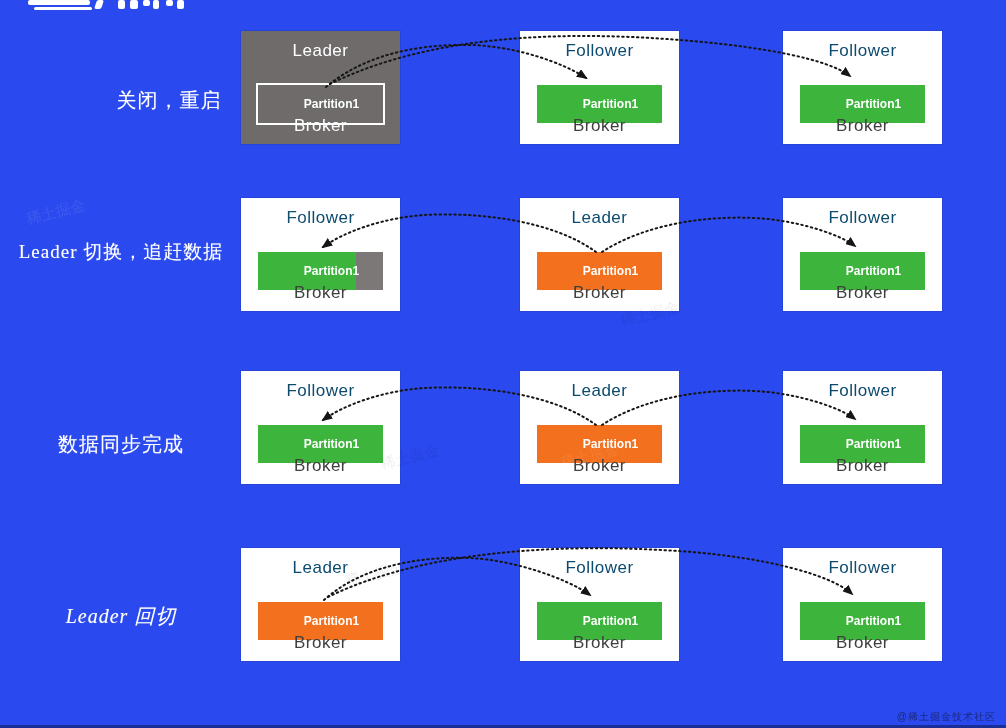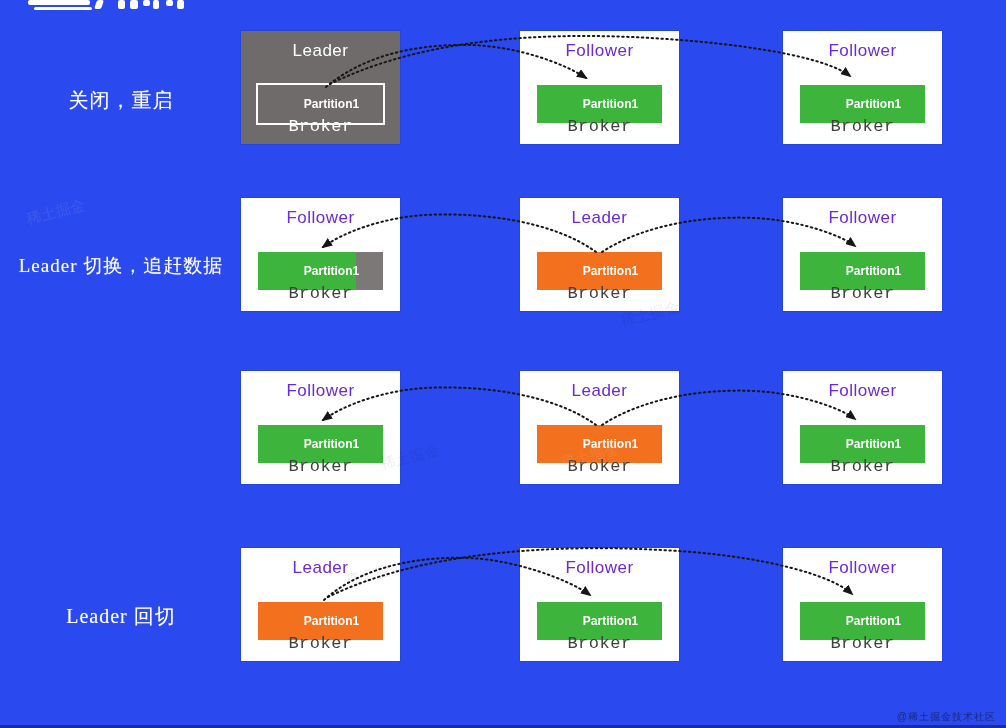--- a/index.html
+++ b/index.html
@@ -25,27 +25,27 @@
   
   .broker-box{
     position:absolute;width:159px;height:113px;
     background:#ffffff;
     box-shadow:0 0 0 1px rgba(0,0,0,.08);
   }
   .broker-box.gray{background:#6f6b6b;}
   .broker-box .role{
     position:absolute;top:10px;left:0;right:0;
     text-align:center;font-size:17px;font-weight:300;
-    color:#6d28d9;letter-spacing:.5px;
+    color:#0c4a6e;letter-spacing:.5px;
   }
   .broker-box.gray .role{color:#ffffff;}
   .broker-box .broker{
     position:absolute;bottom:8px;left:0;right:0;
     text-align:center;font-size:17px;font-weight:300;
-    color:#3f3f3f;letter-spacing:.5px;font-family:Liberation Mono, monospace;
+    color:#3f3f3f;letter-spacing:.5px;
   }
   .broker-box.gray .broker{color:#ffffff;}
   .partition{
     position:absolute;left:17px;right:17px;top:54px;height:38px;
     display:flex;align-items:center;justify-content:center;
     font-size:12px;font-weight:bold;color:#ffffff;
   }
   .partition.green{background:#3db53d;}
   .partition.orange{background:#f3701e;}
   .partition.gray-bordered{background:#6f6b6b;border:2px solid #ffffff;left:15px;right:15px;top:52px;}
@@ -86,23 +86,24 @@
       <rect x="97" y="0" width="7" height="9" rx="2" transform="skewX(-18)"></rect>
       <rect x="118" y="0" width="7" height="9" rx="2"></rect>
       <rect x="130" y="0" width="8" height="9" rx="2"></rect>
       <rect x="143" y="0" width="7" height="6" rx="2"></rect>
       <rect x="153" y="0" width="6" height="9" rx="2"></rect>
       <rect x="166" y="0" width="7" height="6" rx="2"></rect>
       <rect x="177" y="0" width="7" height="9" rx="2"></rect>
     </g>
   </svg>
 
-  <div class="row-label" style="top:87px;">关闭，重启</div>
-  <div class="row-label small" style="top:253px;">Leader 切换，追赶数据</div>
-  <div class="row-label" style="top:603px;">Leader 回切</div>
+  <div class="row-label" style="top:87px;padding-left:48px;">关闭，重启</div>
+  <div class="row-label small" style="top:239px;">Leader 切换，追赶数据</div>
+  <div class="row-label" style="top:431px;">数据同步完成</div>
+  <div class="row-label" style="top:603px;font-style:italic;">Leader 回切</div>
 
   <div class="broker-box gray" style="left:241px;top:31px;">
     <div class="role">Leader</div>
     <div class="partition gray-bordered">
         <span>Partition1</span>
       </div>
     <div class="broker">Broker</div>
   </div>
   <div class="broker-box" style="left:520px;top:31px;">
     <div class="role">Follower</div>

